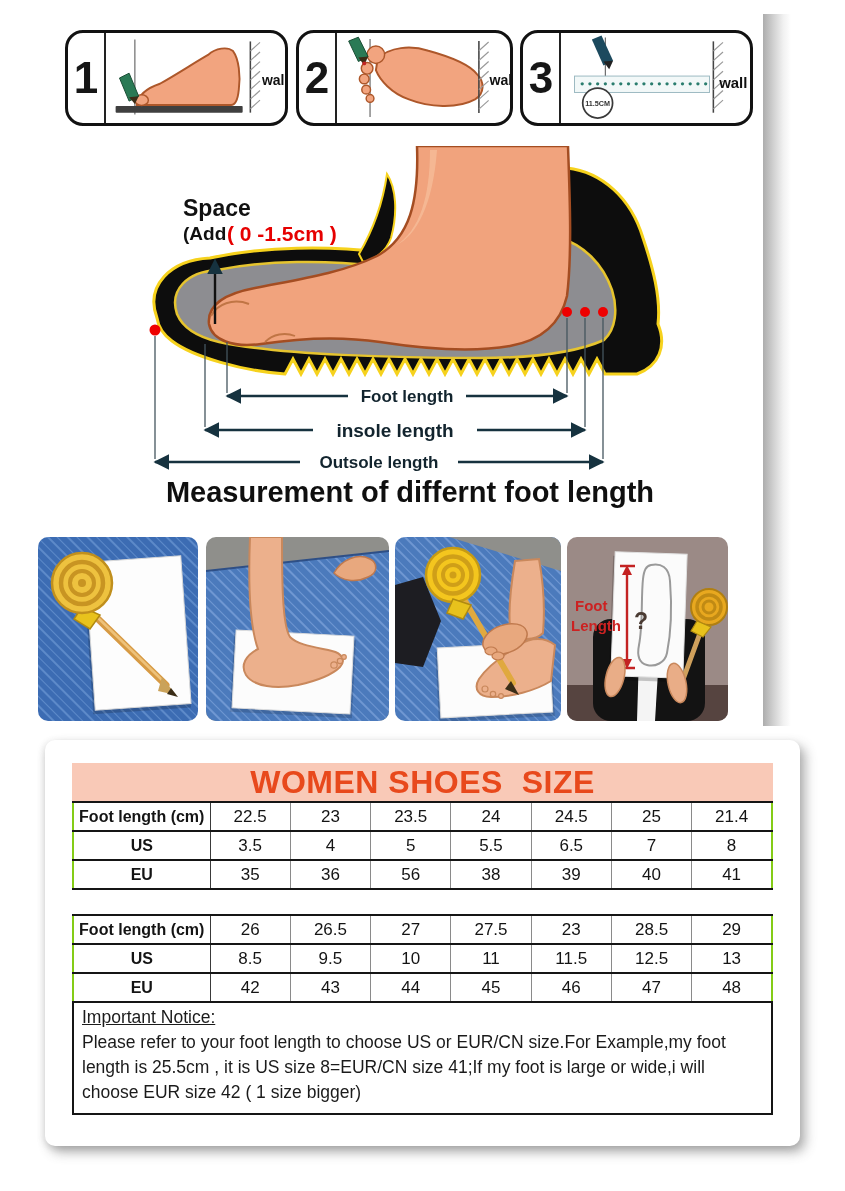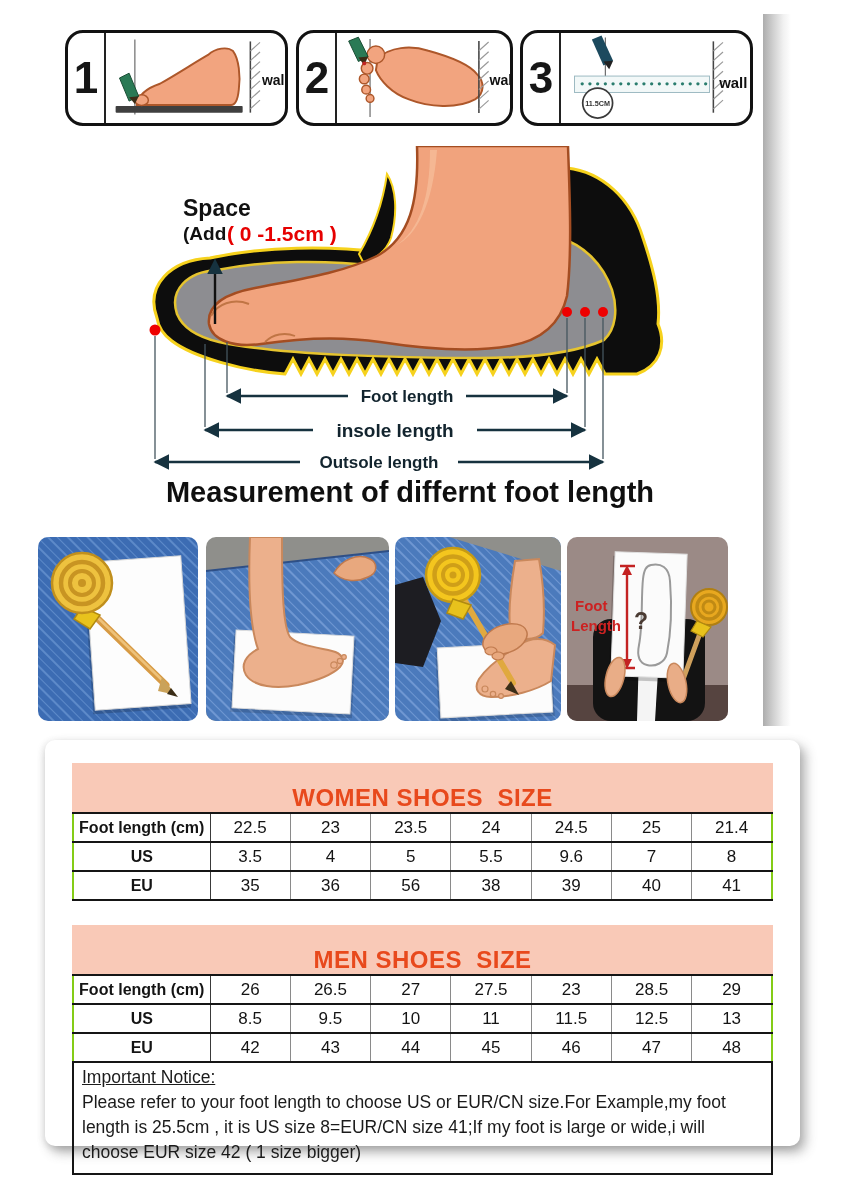--- a/index.html
+++ b/index.html
@@ -30,22 +30,22 @@
   #photo1{left:38px;width:160px;}
   #photo2{left:206px;width:183px;}
   #photo3{left:395px;width:166px;}
   #photo4{left:567px;width:161px;}
   .photo svg{display:block;width:100%;height:100%;}
 
   
   .size-card{position:absolute;left:45px;top:740px;width:755px;height:406px;background:#fff;
              border-radius:10px;box-sizing:border-box;padding:23px 27px 0 27px;
              box-shadow:5px 6px 12px rgba(70,70,70,.45), -2px 2px 6px rgba(120,120,120,.18);}
-  .band{height:49px;background:#f9c9b7;display:flex;align-items:flex-end;justify-content:center;
-        font-size:24px;font-weight:bold;color:#e8491c;white-space:pre;letter-spacing:.5px;}
+  .band{height:38px;background:#f9c9b7;display:flex;align-items:flex-end;justify-content:center;
+        font-size:32px;font-weight:bold;color:#e8491c;white-space:pre;letter-spacing:.5px;}
   table.size-table{width:100%;border-collapse:collapse;table-layout:fixed;
                    border:2px solid #84cc16;font-size:17px;color:#141414;}
   table.size-table col.c0{width:137px;}
   table.size-table td{height:27px;text-align:center;padding:0;
       border-left:1px solid #8a8a8a;border-right:1px solid #8a8a8a;
       border-top:2px solid #151515;border-bottom:2px solid #151515;}
   table.size-table td:first-child{font-weight:bold;font-size:16px;border-right:1.5px solid #3a3a3a;}
   .gap24{height:24px;}
   .notice{border:2px solid #151515;border-top:none;padding:2px 8px 9px 8px;
           font-size:17.5px;line-height:1.42;color:#1b1b1b;}
@@ -358,42 +358,39 @@
             <td>24.5</td>
             <td>25</td>
             <td>21.4</td>
           </tr>
           <tr>
             <td>US</td>
             <td>3.5</td>
             <td>4</td>
             <td>5</td>
             <td>5.5</td>
-            <td>9.6</td>
+            <td>6.5</td>
             <td>7</td>
             <td>8</td>
           </tr>
           <tr>
             <td>EU</td>
             <td>35</td>
             <td>36</td>
             <td>56</td>
             <td>38</td>
             <td>39</td>
             <td>40</td>
             <td>41</td>
           </tr>
         </tbody>
     </table>
 
     <div class="gap24"></div>
 
-    <div class="band">
-      <span>MEN SHOES  SIZE</span>
-    </div>
     <table class="size-table">
       <colgroup>
           <col class="c0">
           <col>
           <col>
           <col>
           <col>
           <col>
           <col>
           <col>

